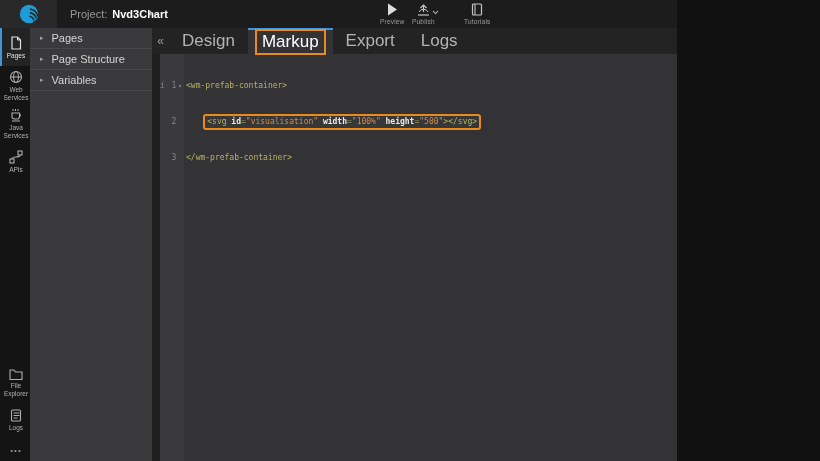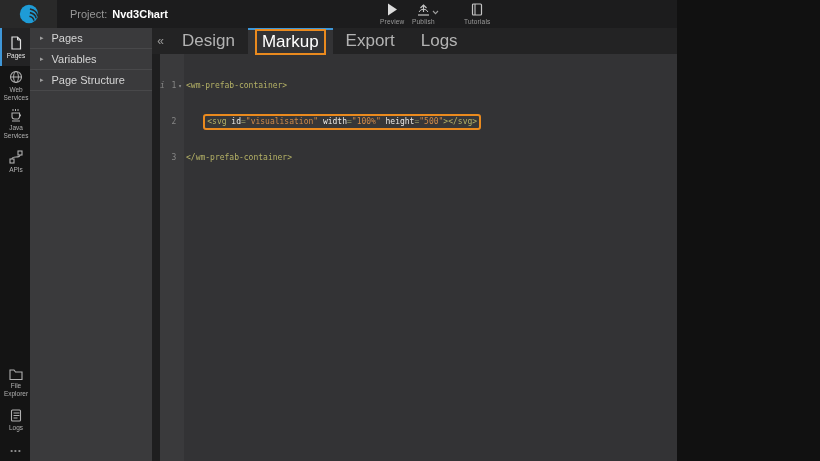--- a/index.html
+++ b/index.html
@@ -49,21 +49,21 @@
   .dark-strip { position:absolute; left:0; top:0; width:8px; height:100%; background:#1e1e1f; }
   .gutter-bg { position:absolute; left:8px; top:0; width:24px; height:100%; background:#3a3a3c; }
   .code-lines { position:absolute; left:0; top:2px; width:100%; font-family:"DejaVu Sans Mono", monospace; font-size:8px; line-height:12px; white-space:pre; }
   .code-line { display:flex; align-items:center; }
   .gcell { width:32px; flex:none; display:flex; align-items:center; padding-left:8px; color:#878787; }
   .gcell .info { width:6px; font-style:italic; }
   .gcell .num { width:11px; text-align:right; }
   .gcell .fold { width:8px; font-size:6px; text-align:center; color:#9a9a9a; cursor:pointer; }
   .ltext { padding-left:2px; }
   .t-tag { color:#b5b266;text-align:center; }
-  .t-attr { color:#eceae6; font-weight:normal; }
+  .t-attr { color:#eceae6; font-weight:bold; }
   .t-eq { color:#8f9464; }
   .t-val { color:#d28a48; }
   .line2-box { display:inline-block; border:2px solid #ea8a1e; border-radius:3px; padding:0 2px; margin:-2px 0 -2px -2px; background:rgba(255,255,255,0.02); }
   svg { display:block; }
 </style>
 </head>
 <body>
 
 <div class="screen">
 
@@ -261,25 +261,25 @@
     </div>
   </div>
 
   <div class="panel">
     <div class="panel-row">
       <span class="tri">▸</span>
       <span>Pages</span>
     </div>
     <div class="panel-row">
       <span class="tri">▸</span>
-      <span>Variables</span>
+      <span>Page Structure</span>
     </div>
     <div class="panel-row">
       <span class="tri">▸</span>
-      <span>Page Structure</span>
+      <span>Variables</span>
     </div>
   </div>
 
   <div class="editor">
     <div class="tabbar">
       <div class="collapse-btn">«</div>
       <div class="tab">
         <span>Design</span>
       </div>
       <div class="tab active">

